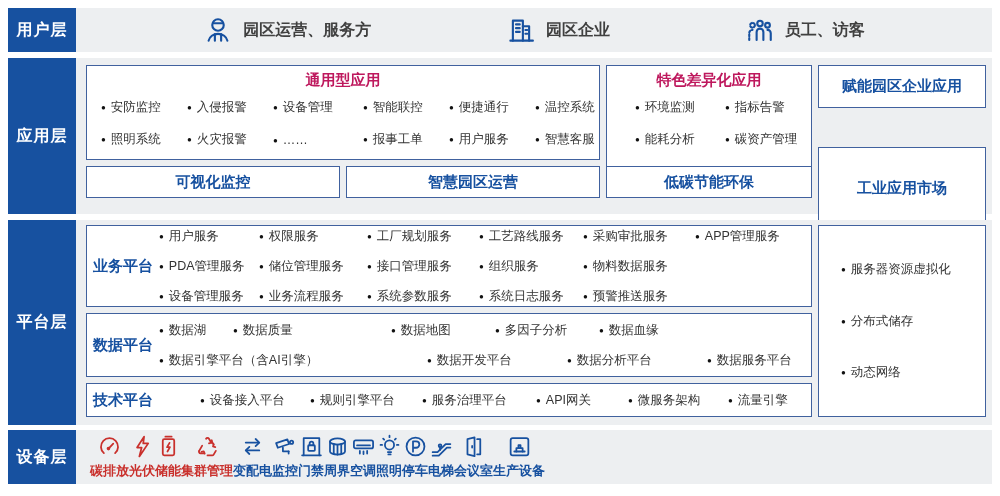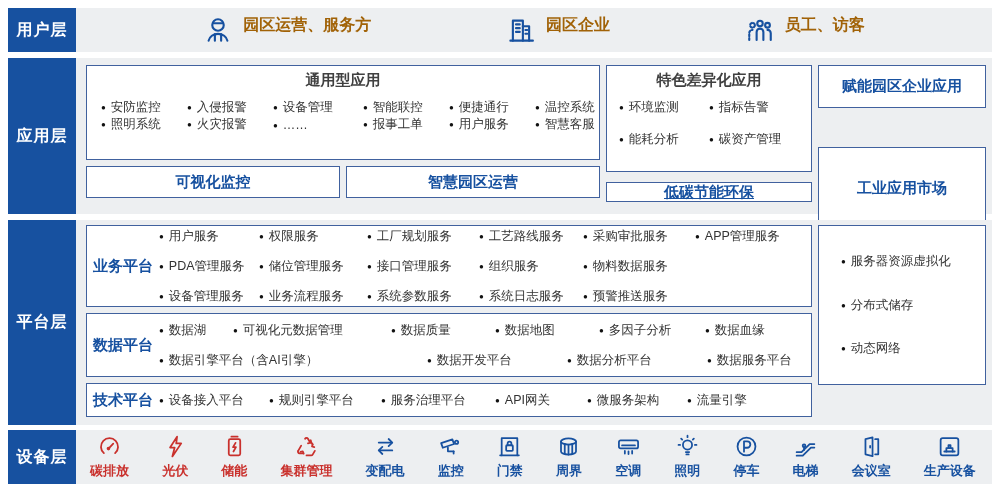--- a/index.html
+++ b/index.html
@@ -2,37 +2,37 @@
 <html><head>
 <meta charset="utf-8">
 <style>
   html,body{margin:0;padding:0;background:#fff;}
   body{font-family:"Liberation Sans","DejaVu Sans",sans-serif;}
   .stage{position:relative;width:1000px;height:496px;background:#fff;overflow:hidden;}
   .layer-row{position:absolute;left:8px;width:984px;background:#edeff1;display:flex;}
   .layer-label{width:68px;flex:0 0 68px;background:#1751a0;color:#fff;display:flex;align-items:center;justify-content:center;font-size:16px;font-weight:bold;letter-spacing:1px;}
   .layer-content{position:relative;flex:1;}
   .wbox{position:absolute;background:#fff;border:1px solid #40619e;box-sizing:border-box;}
-  .box-title{color:#404040;font-weight:bold;font-size:15px;text-align:center;margin-top:5px;}
+  .box-title{color:#be185d;font-weight:bold;font-size:15px;text-align:center;margin-top:5px;}
   .itm{font-size:12.5px;color:#333;white-space:nowrap;}
   .itm::before{content:"●";font-size:8px;margin-right:5px;color:#111;vertical-align:1px;}
   .grid-row{display:grid;align-items:center;}
   .big-label{display:flex;align-items:center;justify-content:center;color:#1751a0;font-weight:bold;font-size:15px;}
   
   .user-groups{display:flex;height:100%;align-items:center;justify-content:space-around;padding:0 60px;}
-  .user-group{display:flex;gap:10px;color:#a16207;}
+  .user-group{display:flex;align-items:center;gap:10px;color:#404040;}
   .user-group .glabel{font-size:16px;font-weight:bold;}
   .uicon{width:30px;height:30px;color:#1751a0;}
   
   .pbox{display:flex;align-items:center;}
   .ptitle{flex:0 0 72px;text-align:center;color:#1751a0;font-weight:bold;font-size:15px;}
   
   .infra-list{display:flex;flex-direction:column;justify-content:space-evenly;height:100%;padding-left:22px;margin:0;}
   
-  .device-items{display:flex;align-items:center;justify-content:space-between;height:100%;padding:0 16px 0 14px;}
+  .device-items{display:flex;align-items:center;justify-content:flex-start;height:100%;padding:0 16px 0 14px;}
   .device-item{display:flex;flex-direction:column;align-items:center;gap:3px;}
   .device-item .dlabel{font-size:13px;font-weight:bold;white-space:nowrap;}
   .device-item.red{color:#c9302c;}
   .device-item.blue{color:#1751a0;}
   .dicon{width:25px;height:25px;}
   svg.lineic{fill:none;stroke:currentColor;stroke-width:1.7;stroke-linecap:round;stroke-linejoin:round;}
 </style>
 </head>
 <body>
 
@@ -74,52 +74,52 @@
       </div>
     </div>
   </div>
 
   <div class="layer-row" style="top:58px;height:156px;">
     <div class="layer-label">应用层</div>
     <div class="layer-content">
 
       <div class="wbox" style="left:10px;top:7px;width:514px;height:95px;">
         <div class="box-title">通用型应用</div>
-        <div class="grid-row" style="grid-template-columns:86px 86px 90px 86px 86px 64px;padding:9px 15px 0 14px;">
+        <div class="grid-row" style="grid-template-columns:86px 86px 90px 86px 86px 64px;padding:9px 15px 0 14px;row-gap:15px;">
           <span class="itm">安防监控</span>
           <span class="itm">入侵报警</span>
           <span class="itm">设备管理</span>
           <span class="itm">智能联控</span>
           <span class="itm">便捷通行</span>
           <span class="itm">温控系统</span>
           <span class="itm">照明系统</span>
           <span class="itm">火灾报警</span>
           <span class="itm">……</span>
           <span class="itm">报事工单</span>
           <span class="itm">用户服务</span>
           <span class="itm">智慧客服</span>
         </div>
       </div>
 
       <div class="wbox" style="left:530px;top:7px;width:206px;height:107px;">
         <div class="box-title">特色差异化应用</div>
-        <div class="grid-row" style="grid-template-columns:90px 100px;padding:9px 0 0 12px;row-gap:15px;">
+        <div class="grid-row" style="grid-template-columns:90px 100px;padding:9px 0 0 28px;row-gap:15px;">
           <span class="itm">环境监测</span>
           <span class="itm">指标告警</span>
           <span class="itm">能耗分析</span>
           <span class="itm">碳资产管理</span>
         </div>
       </div>
 
       <div class="wbox big-label" style="left:742px;top:7px;width:168px;height:43px;">赋能园区企业应用</div>
       <div class="wbox big-label" style="left:742px;top:57px;width:168px;height:83px;margin-top:32px;">工业应用市场</div>
 
       <div class="wbox big-label" style="left:10px;top:108px;width:254px;height:32px;border-width:1.5px;">可视化监控</div>
       <div class="wbox big-label" style="left:270px;top:108px;width:254px;height:32px;border-width:1.5px;">智慧园区运营</div>
-      <div class="wbox big-label" style="left:530px;top:124px;width:206px;height:20px;border-width:1.5px;text-decoration:underline;">低碳节能环保</div>
+      <div class="wbox big-label" style="left:530px;top:108px;width:206px;height:32px;border-width:1.5px;">低碳节能环保</div>
     </div>
   </div>
 
   <div class="layer-row" style="top:220px;height:205px;">
     <div class="layer-label">平台层</div>
     <div class="layer-content">
 
       <div class="wbox pbox" style="left:10px;top:5px;width:726px;height:82px;">
         <div class="ptitle">业务平台</div>
         <div style="display:flex;flex-direction:column;gap:13px;">
@@ -146,48 +146,47 @@
             <span class="itm">预警推送服务</span>
           </div>
         </div>
       </div>
 
       <div class="wbox pbox" style="left:10px;top:93px;width:726px;height:64px;">
         <div class="ptitle">数据平台</div>
         <div style="display:flex;flex-direction:column;gap:13px;">
           <div class="grid-row" style="grid-template-columns:74px 158px 104px 104px 106px 94px;">
             <span class="itm">数据湖</span>
-            <span class="itm">可视化元数据管理</span>
             <span class="itm">数据质量</span>
             <span class="itm">数据地图</span>
             <span class="itm">多因子分析</span>
             <span class="itm">数据血缘</span>
           </div>
           <div class="grid-row" style="grid-template-columns:232px 104px 104px 106px;gap:36px;">
             <span class="itm">数据引擎平台（含AI引擎）</span>
             <span class="itm">数据开发平台</span>
             <span class="itm">数据分析平台</span>
             <span class="itm">数据服务平台</span>
           </div>
         </div>
       </div>
 
-      <div class="wbox pbox" style="left:10px;top:163px;width:726px;height:34px;">
+      <div class="wbox pbox" style="left:10px;top:163px;width:726px;height:34px;gap:41px;">
         <div class="ptitle" style="flex-basis:72px;">技术平台</div>
         <div class="grid-row" style="grid-template-columns:110px 112px 114px 92px 100px 90px;">
           <span class="itm">设备接入平台</span>
           <span class="itm">规则引擎平台</span>
           <span class="itm">服务治理平台</span>
           <span class="itm">API网关</span>
           <span class="itm">微服务架构</span>
           <span class="itm">流量引擎</span>
         </div>
       </div>
 
-      <div class="wbox" style="left:742px;top:5px;width:168px;height:160px;">
+      <div class="wbox" style="left:742px;top:5px;width:168px;height:192px;">
         <div class="infra-list">
           <span class="itm">服务器资源虚拟化</span>
           <span class="itm">分布式储存</span>
           <span class="itm">动态网络</span>
         </div>
       </div>
     </div>
   </div>
 
   <div class="layer-row" style="top:430px;height:54px;">

